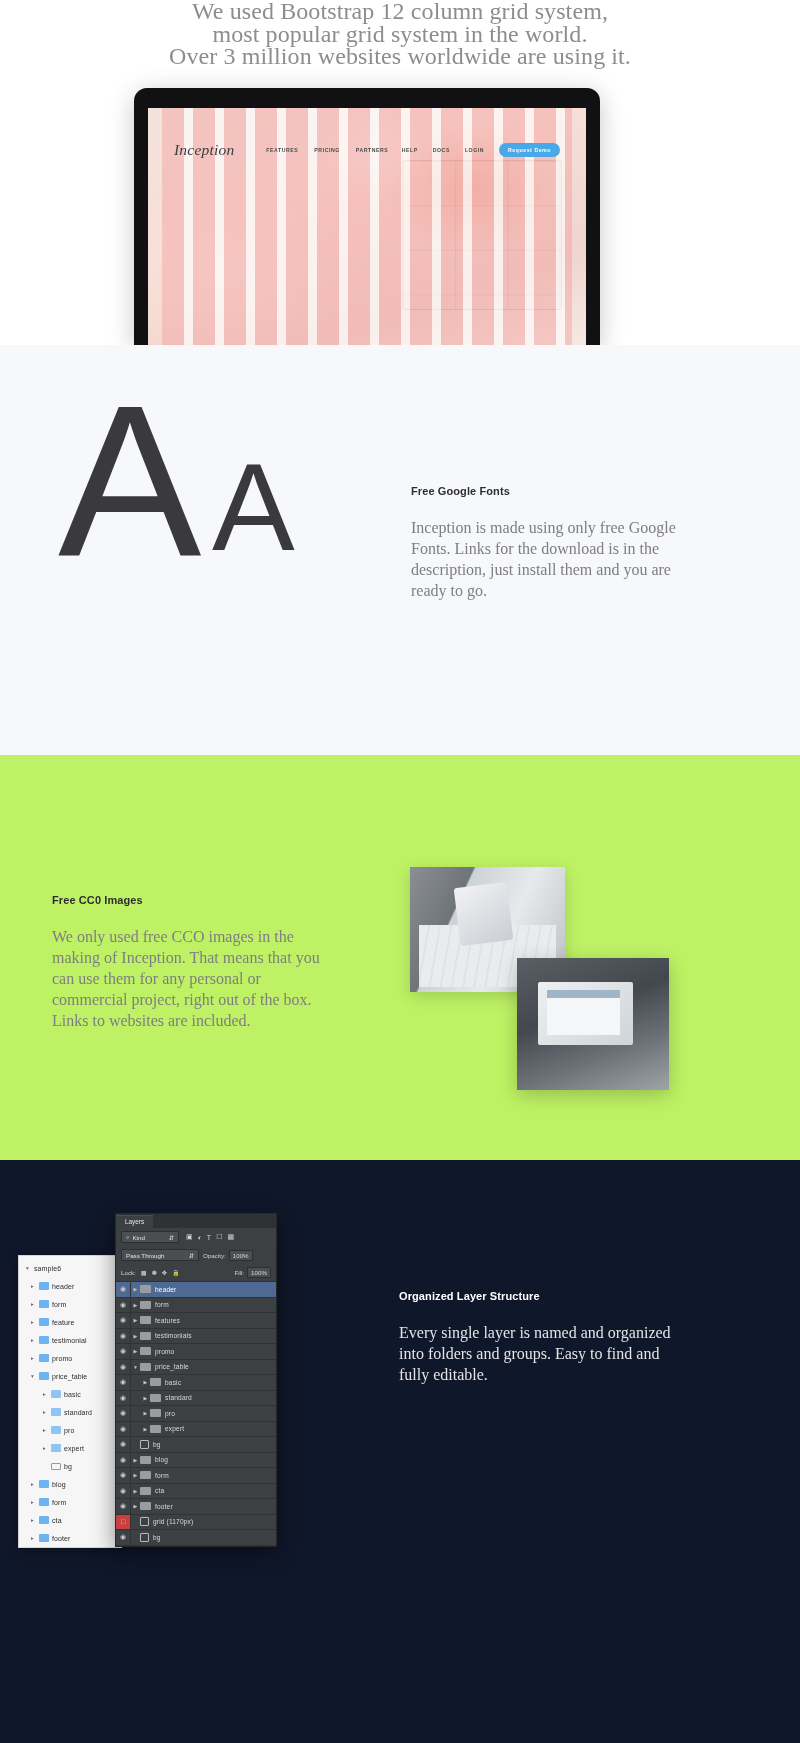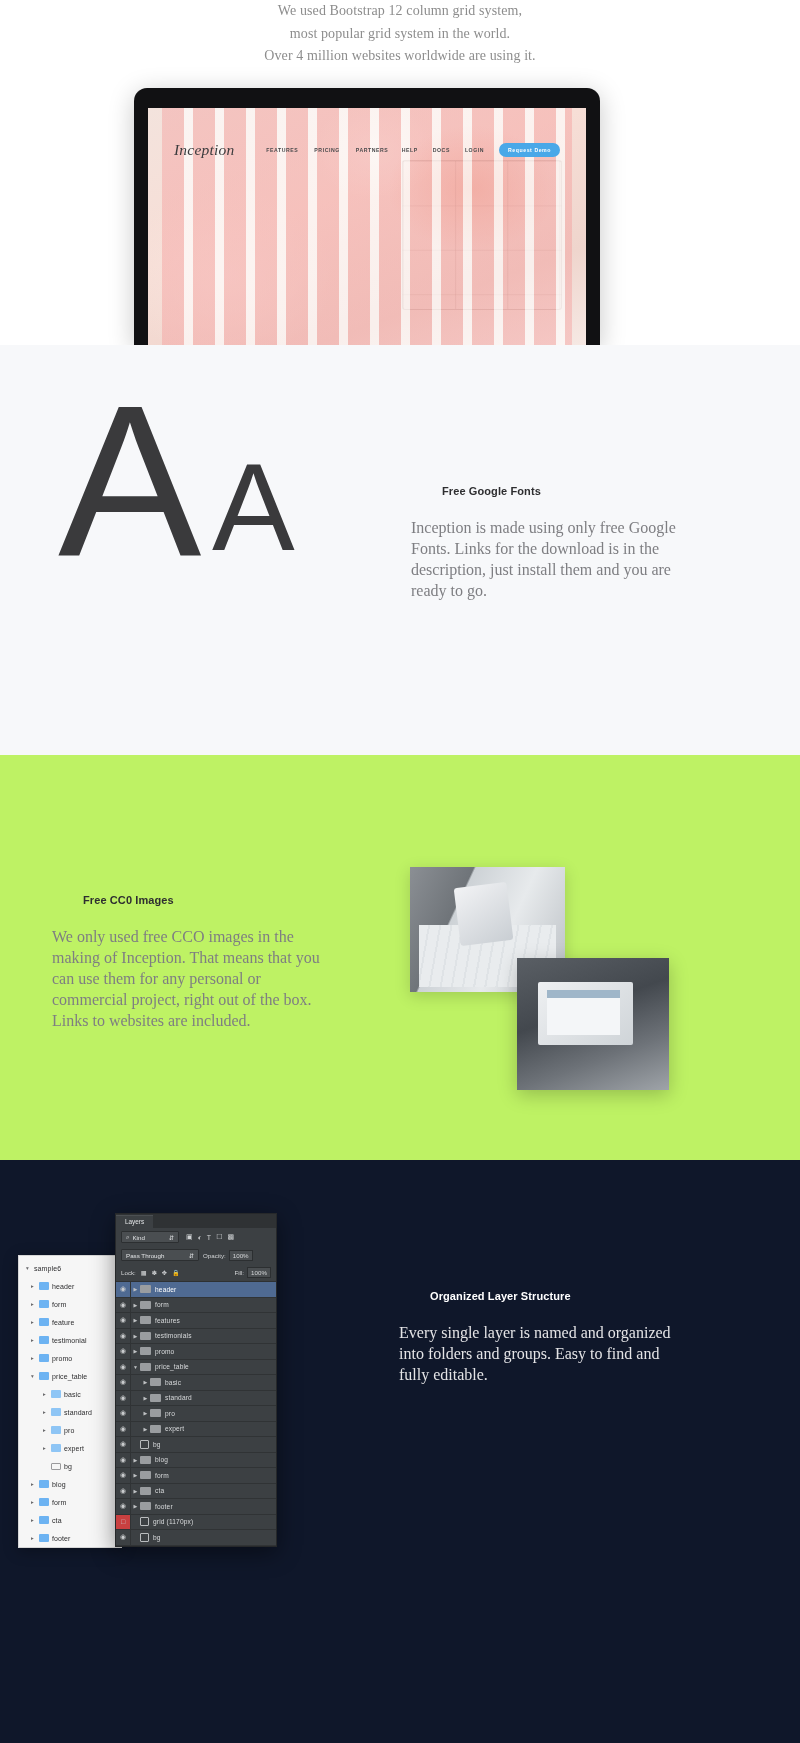--- a/index.html
+++ b/index.html
@@ -14,21 +14,21 @@
 
   
   .sec-intro {
     background: #ffffff;
     padding-top: 0;
     position: relative;
     height: 345px;
   }
   .intro-copy {
     font-family: "Liberation Serif", serif;
-    font-size: 14px;
+    font-size: 24px;
     line-height: 22.5px;
     color: #8d8d8d;
     text-align: center;
     padding-top: 0px;
     letter-spacing: .1px;
   }
   .intro-copy div { white-space: nowrap; }
 
   
   .laptop-wrap {
@@ -155,21 +155,20 @@
     font-size: 124px; line-height: 124px;
     color: #3a3a3c; font-weight: 300;
   }
   .copy-block { position: absolute; }
   .copy-head {
     font-size: 11px;
     color: #2e2e30;
     font-weight: bold;
     letter-spacing: .1px;
     margin-bottom: 20px;
-    margin-left: 31px;
   }
   .copy-body {
     font-family: "Liberation Serif", serif;
     font-size: 16px;
     line-height: 21px;
     color: #7e7e82;
   }
   .fonts-copy { left: 411px; top: 140px; width: 275px; }
 
   
@@ -327,21 +326,21 @@
 </style>
 </head>
 <body>
 
 <div class="page">
 
   <section class="sec-intro">
     <div class="intro-copy">
       <div>We used Bootstrap 12 column grid system,</div>
       <div>most popular grid system in the world.</div>
-      <div>Over 4 million websites worldwide are using it.</div>
+      <div>Over 3 million websites worldwide are using it.</div>
     </div>
 
     <div class="laptop-wrap">
       <div class="laptop-bezel">
         <div class="laptop-screen">
           <div class="screen-photo"></div>
           <div class="grid-overlay"></div>
           <div class="screen-content">
 
             <div class="scr-nav">

